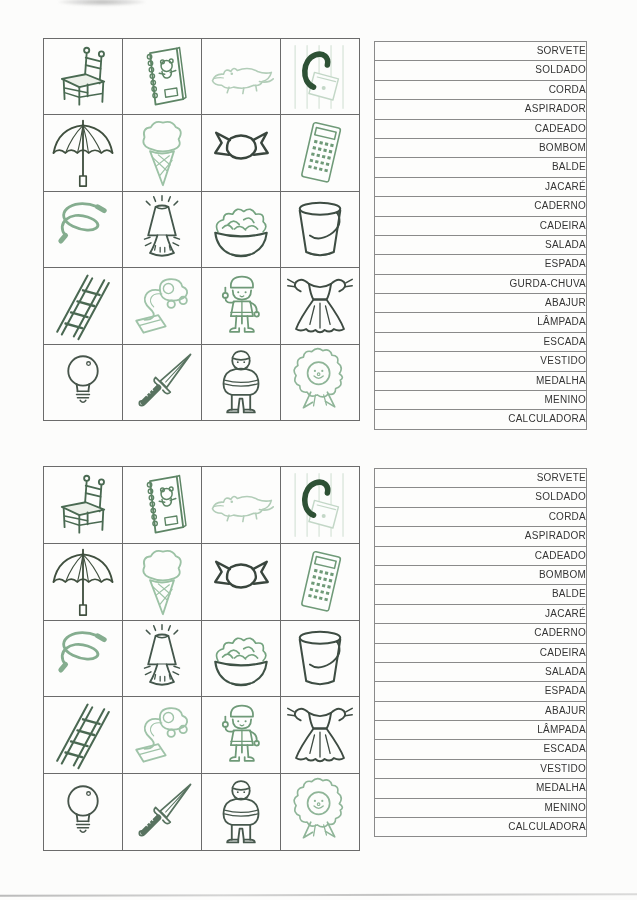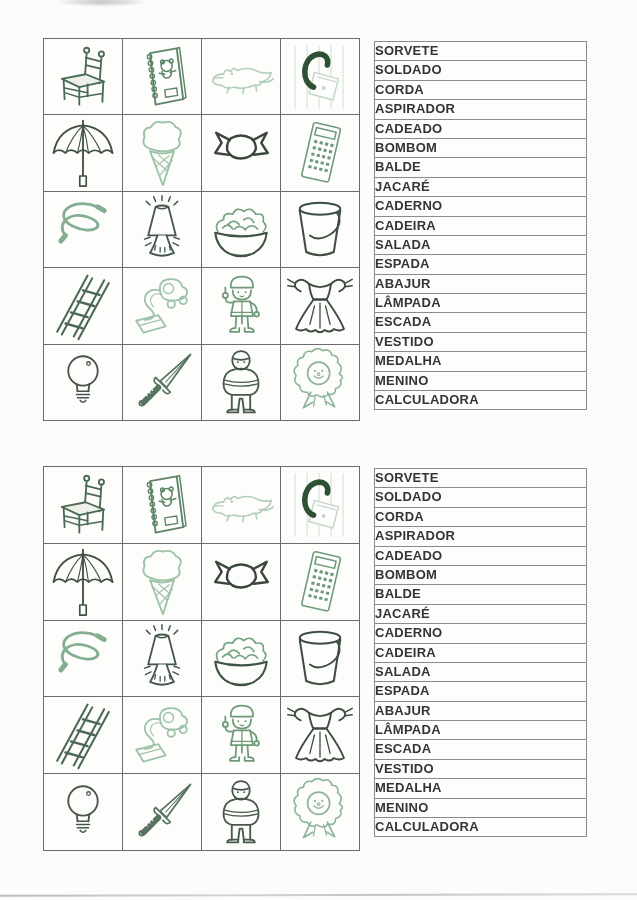--- a/index.html
+++ b/index.html
@@ -17,22 +17,22 @@
   .grid{position:absolute;width:317px;display:grid;grid-template-columns:repeat(4,1fr);
     grid-template-rows:repeat(5,1fr);background:#6b6b6b;padding:1px;gap:1px;box-sizing:border-box;}
   .grid.g1{left:43px;top:38px;height:383px;}
   .grid.g2{left:43px;top:466px;height:385px;}
   .cell{background:#fdfdfc;display:flex;align-items:center;justify-content:center;overflow:hidden;}
   .cell svg{width:74px;height:70px;display:block;}
 
   .words{position:absolute;width:213px;border:1px solid #8a8a8a;background:#fdfdfc;box-sizing:border-box;}
   .words.w1{left:374px;top:41px;}
   .words.w2{left:374px;top:468px;}
-  .word-row{height:18.4px;line-height:18.5px;border-bottom:1px solid #8a8a8a;text-align:left;
-    font-size:13px;letter-spacing:.25px;color:#343434;font-weight:bold;}
+  .word-row{height:18.4px;line-height:18.5px;border-bottom:1px solid #8a8a8a;text-align:right;
+    font-size:10px;letter-spacing:.25px;color:#343434;}
   .word-row:last-child{border-bottom:none;}
 </style>
 </head>
 <body>
 
 <div class="page">
   <div class="smudge-top"></div>
   <div class="speck s1"></div>
   <div class="speck s2"></div>
 
@@ -296,20 +296,21 @@
       <div class="word-row">CORDA</div>
       <div class="word-row">ASPIRADOR</div>
       <div class="word-row">CADEADO</div>
       <div class="word-row">BOMBOM</div>
       <div class="word-row">BALDE</div>
       <div class="word-row">JACARÉ</div>
       <div class="word-row">CADERNO</div>
       <div class="word-row">CADEIRA</div>
       <div class="word-row">SALADA</div>
       <div class="word-row">ESPADA</div>
+      <div class="word-row">GURDA-CHUVA</div>
       <div class="word-row">ABAJUR</div>
       <div class="word-row">LÂMPADA</div>
       <div class="word-row">ESCADA</div>
       <div class="word-row">VESTIDO</div>
       <div class="word-row">MEDALHA</div>
       <div class="word-row">MENINO</div>
       <div class="word-row">CALCULADORA</div>
     </div>
 
   <div class="grid g2">

